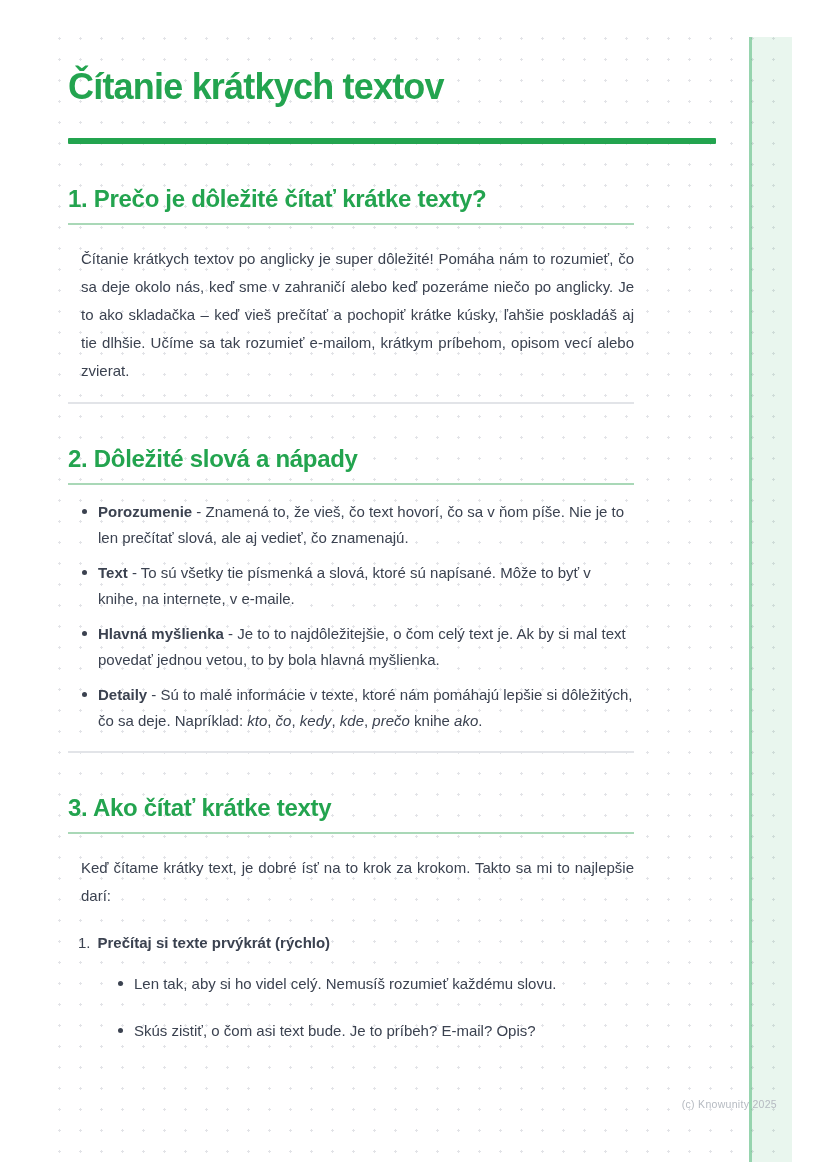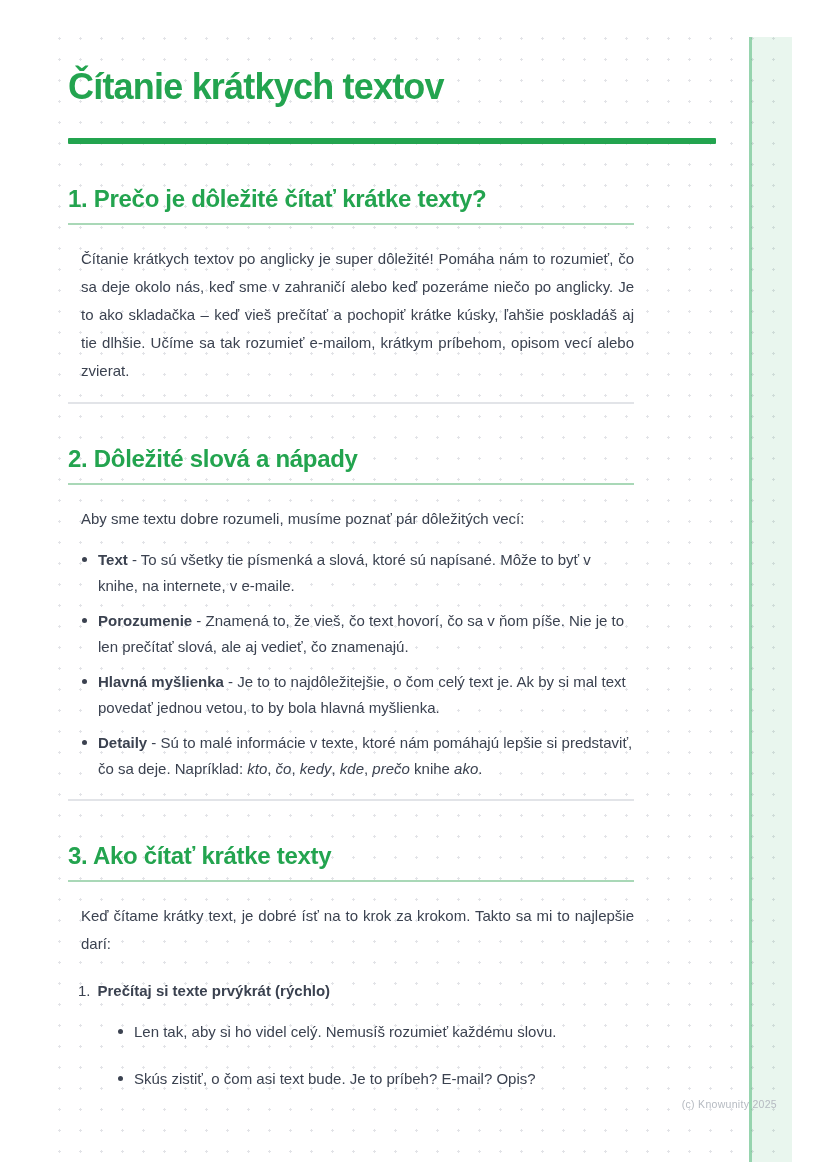--- a/index.html
+++ b/index.html
@@ -156,34 +156,33 @@
       <h1 class="doc-title">Čítanie krátkych textov</h1>
       <div class="title-rule"></div>
 
       <h2 class="h2">1. Prečo je dôležité čítať krátke texty?</h2>
       <div class="h2-rule"></div>
       <p class="para justify">Čítanie krátkych textov po anglicky je super dôležité! Pomáha nám to rozumieť, čo sa deje okolo nás, keď sme v zahraničí alebo keď pozeráme niečo po anglicky. Je to ako skladačka – keď vieš prečítať a pochopiť krátke kúsky, ľahšie poskladáš aj tie dlhšie. Učíme sa tak rozumieť e-mailom, krátkym príbehom, opisom vecí alebo zvierat.</p>
       <hr class="divider">
 
       <h2 class="h2">2. Dôležité slová a nápady</h2>
       <div class="h2-rule"></div>
-      <p class="para">Aby sme textu dobre rozumeli, musíme poznať pár dôležitých vecí:</p>
 
       <ul class="terms">
         <li>
+          <span class="term">Porozumenie</span><span> - </span><span>Znamená to, že vieš, čo text hovorí, čo sa v ňom píše. Nie je to len prečítať slová, ale aj vedieť, čo znamenajú.</span>
+        </li>
+        <li>
           <span class="term">Text</span><span> - </span><span>To sú všetky tie písmenká a slová, ktoré sú napísané. Môže to byť v knihe, na internete, v e-maile.</span>
         </li>
         <li>
-          <span class="term">Porozumenie</span><span> - </span><span>Znamená to, že vieš, čo text hovorí, čo sa v ňom píše. Nie je to len prečítať slová, ale aj vedieť, čo znamenajú.</span>
-        </li>
-        <li>
           <span class="term">Hlavná myšlienka</span><span> - </span><span>Je to to najdôležitejšie, o čom celý text je. Ak by si mal text povedať jednou vetou, to by bola hlavná myšlienka.</span>
         </li>
         <li>
-          <span class="term">Detaily</span><span> - </span><span>Sú to malé informácie v texte, ktoré nám pomáhajú lepšie si predstaviť, čo sa deje. Napríklad: </span><span><i>kto</i><span>, </span><i>čo</i><span>, </span><i>kedy</i><span>, </span><i>kde</i><span>, </span><i>prečo</i><span> knihe </span><i>ako</i><span>.</span></span>
+          <span class="term">Detaily</span><span> - </span><span>Sú to malé informácie v texte, ktoré nám pomáhajú lepšie si dôležitých, čo sa deje. Napríklad: </span><span><i>kto</i><span>, </span><i>čo</i><span>, </span><i>kedy</i><span>, </span><i>kde</i><span>, </span><i>prečo</i><span> knihe </span><i>ako</i><span>.</span></span>
         </li>
       </ul>
       <hr class="divider">
 
       <h2 class="h2">3. Ako čítať krátke texty</h2>
       <div class="h2-rule"></div>
       <p class="para justify">Keď čítame krátky text, je dobré ísť na to krok za krokom. Takto sa mi to najlepšie darí:</p>
 
       <div class="step">
         <span class="step-number">1.</span><span class="step-label">Prečítaj si texte prvýkrát (rýchlo)</span>

